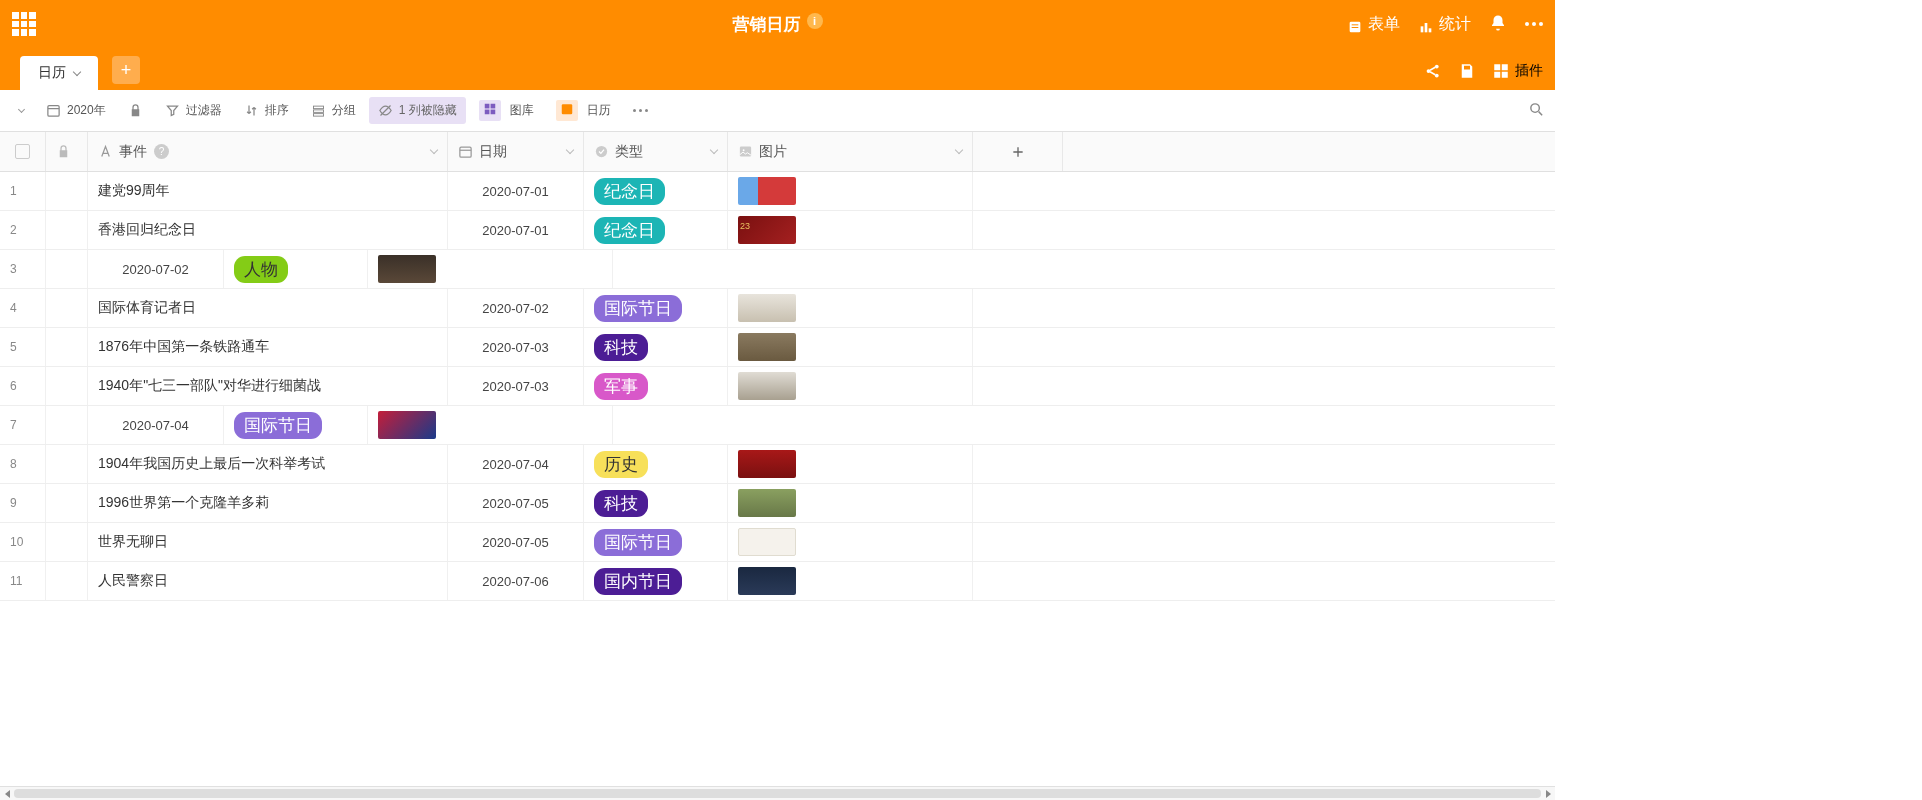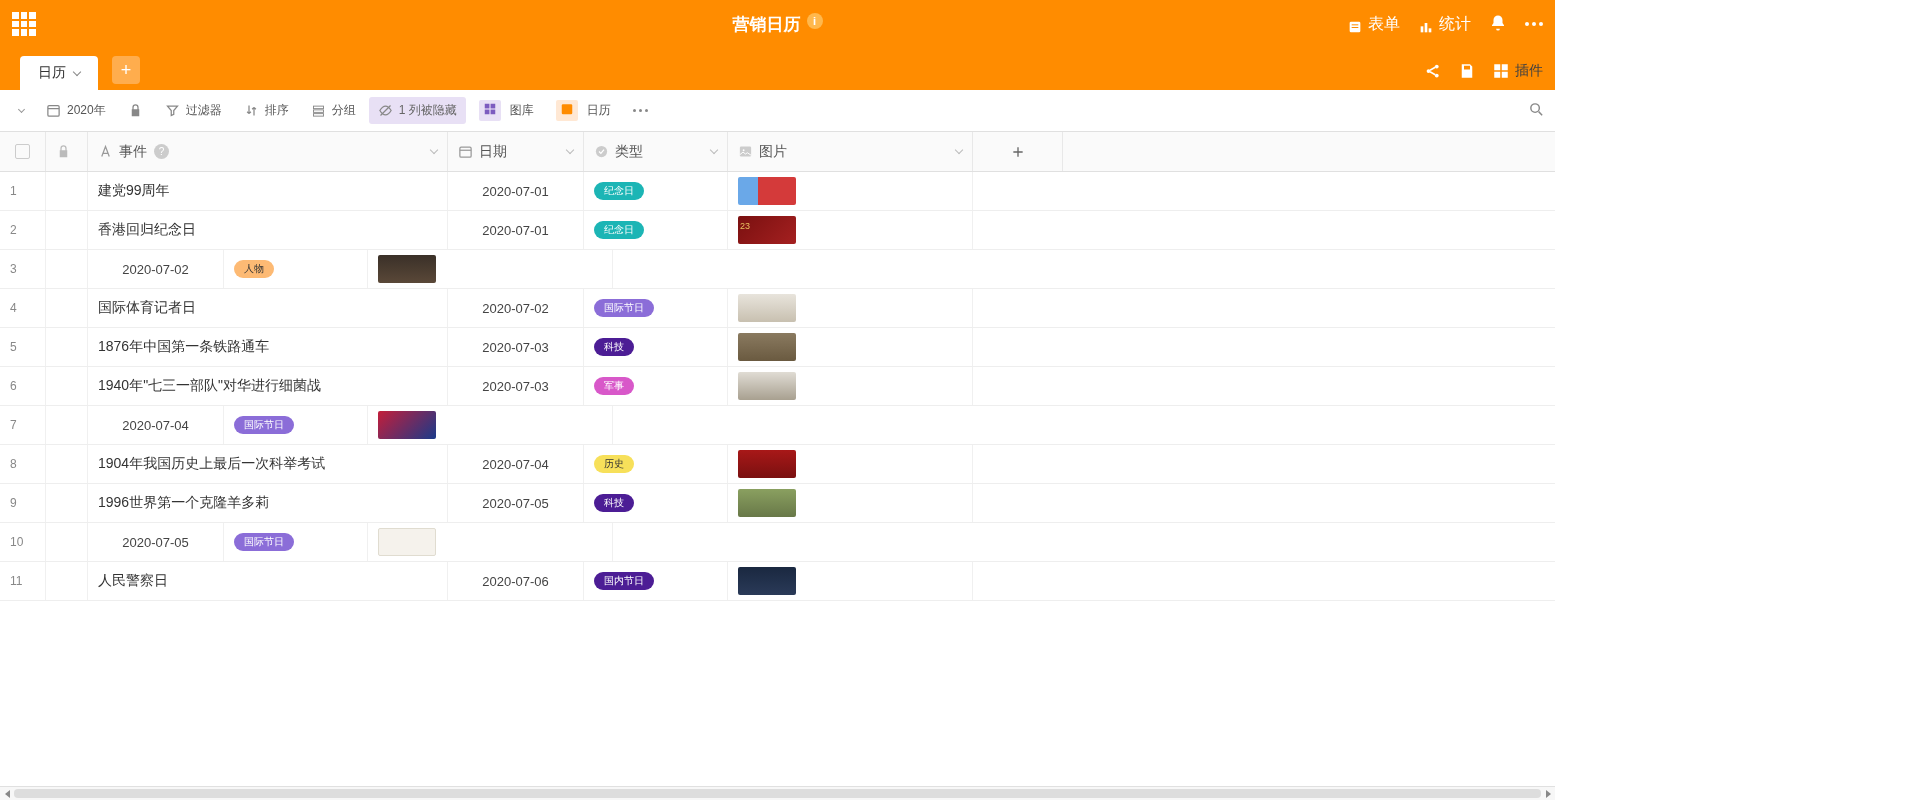--- a/index.html
+++ b/index.html
@@ -21,21 +21,21 @@
     .menu-dots { display: flex; gap: 3px; cursor: pointer; }
     .menu-dots span { width: 4px; height: 4px; background: #fff; border-radius: 50%; }
     
     
     .header-sub { background: #ff8c00; height: 42px; display: flex; align-items: flex-end; padding: 0 12px 0 20px; position: relative; }
     .tab-active { background: #fff; color: #333; padding: 8px 18px; border-radius: 4px 4px 0 0; display: flex; align-items: center; gap: 8px; font-size: 14px; }
     .tab-active .chev { border: solid #888; border-width: 0 1.5px 1.5px 0; display: inline-block; padding: 2.5px; transform: rotate(45deg); margin-top: -3px; }
     .add-tab { background: #ffad4d; width: 28px; height: 28px; border-radius: 4px; display: flex; align-items: center; justify-content: center; margin-left: 14px; margin-bottom: 6px; cursor: pointer; color: #fff; font-size: 18px; font-weight: 300; }
     .sub-right { margin-left: auto; display: flex; align-items: center; gap: 16px; padding-bottom: 10px; }
     .sub-right svg { width: 18px; height: 18px; fill: #fff; cursor: pointer; }
-    .plugin-btn { display: flex; align-items: center; gap: 5px; cursor: pointer; color: #404040; }
+    .plugin-btn { display: flex; align-items: center; gap: 5px; cursor: pointer; color: #000000; }
     
     
     .toolbar { height: 42px; border-bottom: 1px solid #e0e0e0; display: flex; align-items: center; padding: 0 10px; gap: 4px; }
     .tb-item { display: flex; align-items: center; gap: 6px; padding: 5px 9px; border-radius: 3px; cursor: pointer; color: #555; font-size: 12px; }
     .tb-item svg { width: 15px; height: 15px; fill: #888; }
     .tb-item .chev-sm { border: solid #999; border-width: 0 1.5px 1.5px 0; display: inline-block; padding: 2px; transform: rotate(45deg); margin-top: -2px; }
     .tb-highlight { background: #e8e0f5; color: #666; }
     .tb-highlight svg { fill: #888; }
     .view-ind-gal { background: #e8e0f5; color: #7c5cbf; padding: 2px 4px; border-radius: 2px; margin-right: 3px; }
     .view-ind-gal svg { fill: #7c5cbf; width: 14px; height: 14px; }
@@ -65,23 +65,23 @@
     
     .table-body { overflow-y: auto; flex: 1; }
     .tr-row { display: flex; height: 39px; border-bottom: 1px solid #eee; align-items: stretch; }
     .td-cell { display: flex; align-items: center; padding: 0 10px; border-right: 1px solid #f0f0f0; font-size: 14px; color: #333; }
     .td-num { width: 46px; color: #888; font-size: 12px; }
     .td-lock { width: 42px; }
     .td-event { width: 360px; }
     .td-date { width: 136px; justify-content: center; color: #444; font-size: 13px; }
     .td-type { width: 144px; }
     .td-image { width: 245px; }
-    .tag { display: inline-block; padding: 2px 10px; border-radius: 11px; color: #fff; font-size: 10px; text-align: center; }
+    .tag { display: inline-block; padding: 2px 10px; border-radius: 11px; color: #fff; font-size: 17px; text-align: center; }
     .tag-memorial { background: #1cb5b5; }
-    .tag-person { background: #fdba74; color: #333; }
+    .tag-person { background: #84cc16; color: #333; }
     .tag-intl { background: #8b6dd8; }
     .tag-tech { background: #4c1d95; }
     .tag-military { background: #d858c9; }
     .tag-history { background: #f7e05a; color: #333; }
     .tag-domestic { background: #4c1d95; }
     .thumb { width: 58px; height: 28px; border-radius: 2px; }
     
     
     .scroll-track { height: 14px; background: #f7f7f7; border-top: 1px solid #e0e0e0; position: relative; display: flex; align-items: center; }
     .scroll-arr { width: 14px; display: flex; align-items: center; justify-content: center; }
@@ -405,20 +405,21 @@
         <div class="td-cell td-type">
           <span class="tag tag-tech">科技</span>
         </div>
         <div class="td-cell td-image">
           <div class="thumb thumb-9"></div>
         </div>
       </div>
       <div class="tr-row">
         <div class="td-cell td-num">10</div>
         <div class="td-cell td-lock"></div>
+        <div class="td-cell td-event">世界无聊日</div>
         <div class="td-cell td-date">2020-07-05</div>
         <div class="td-cell td-type">
           <span class="tag tag-intl">国际节日</span>
         </div>
         <div class="td-cell td-image">
           <div class="thumb thumb-10"></div>
         </div>
       </div>
       <div class="tr-row">
         <div class="td-cell td-num">11</div>

